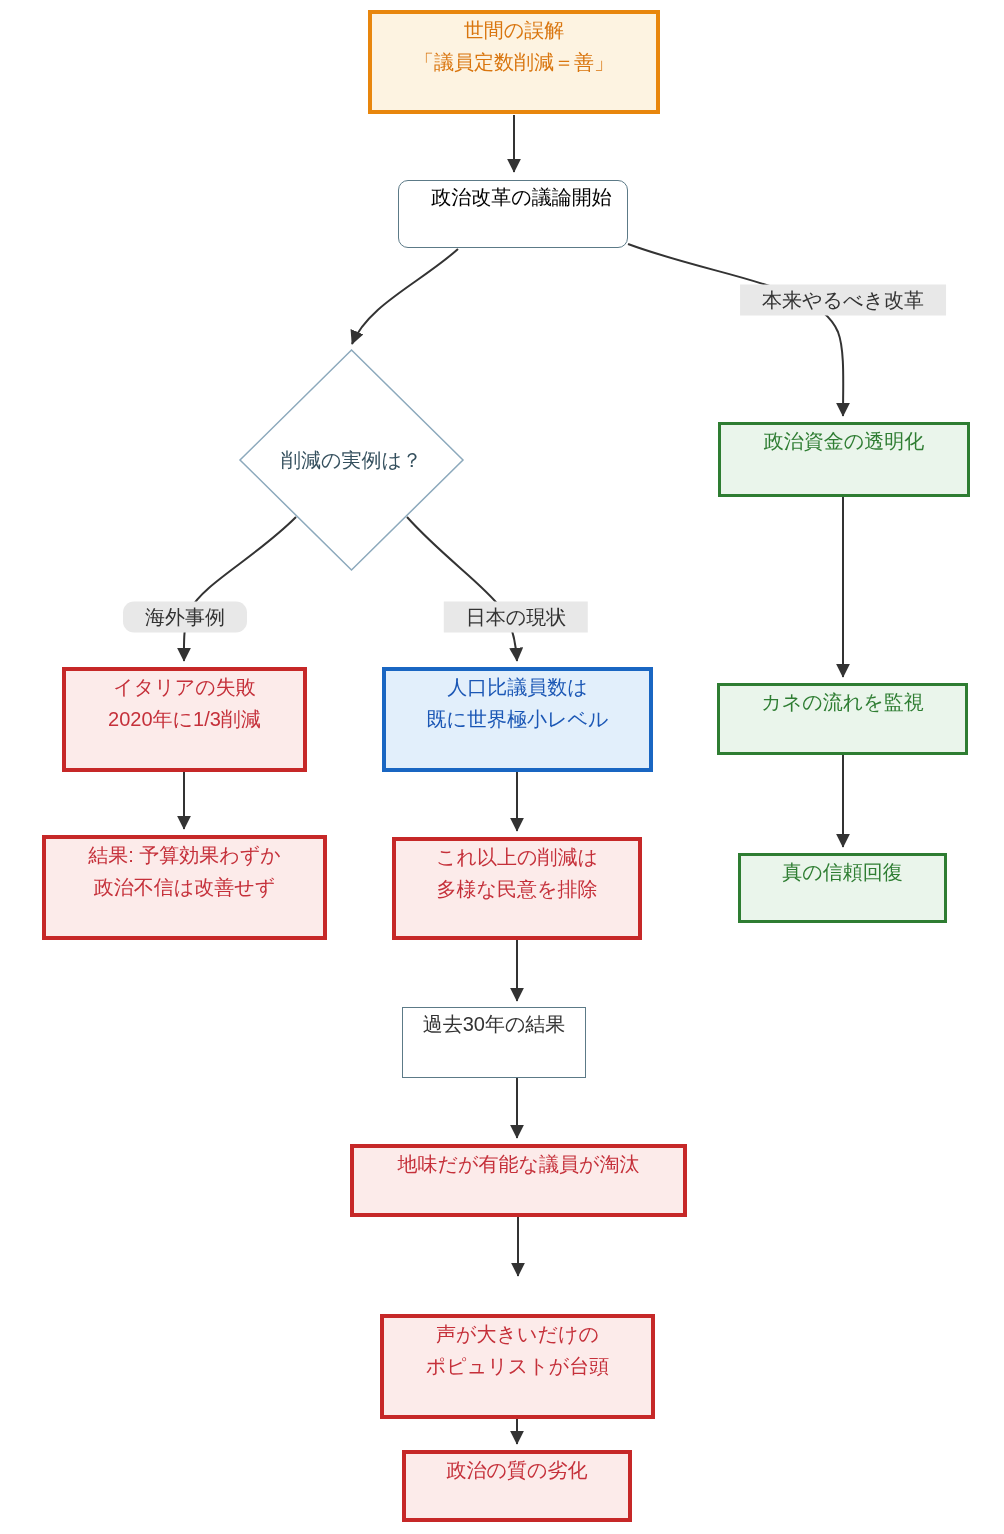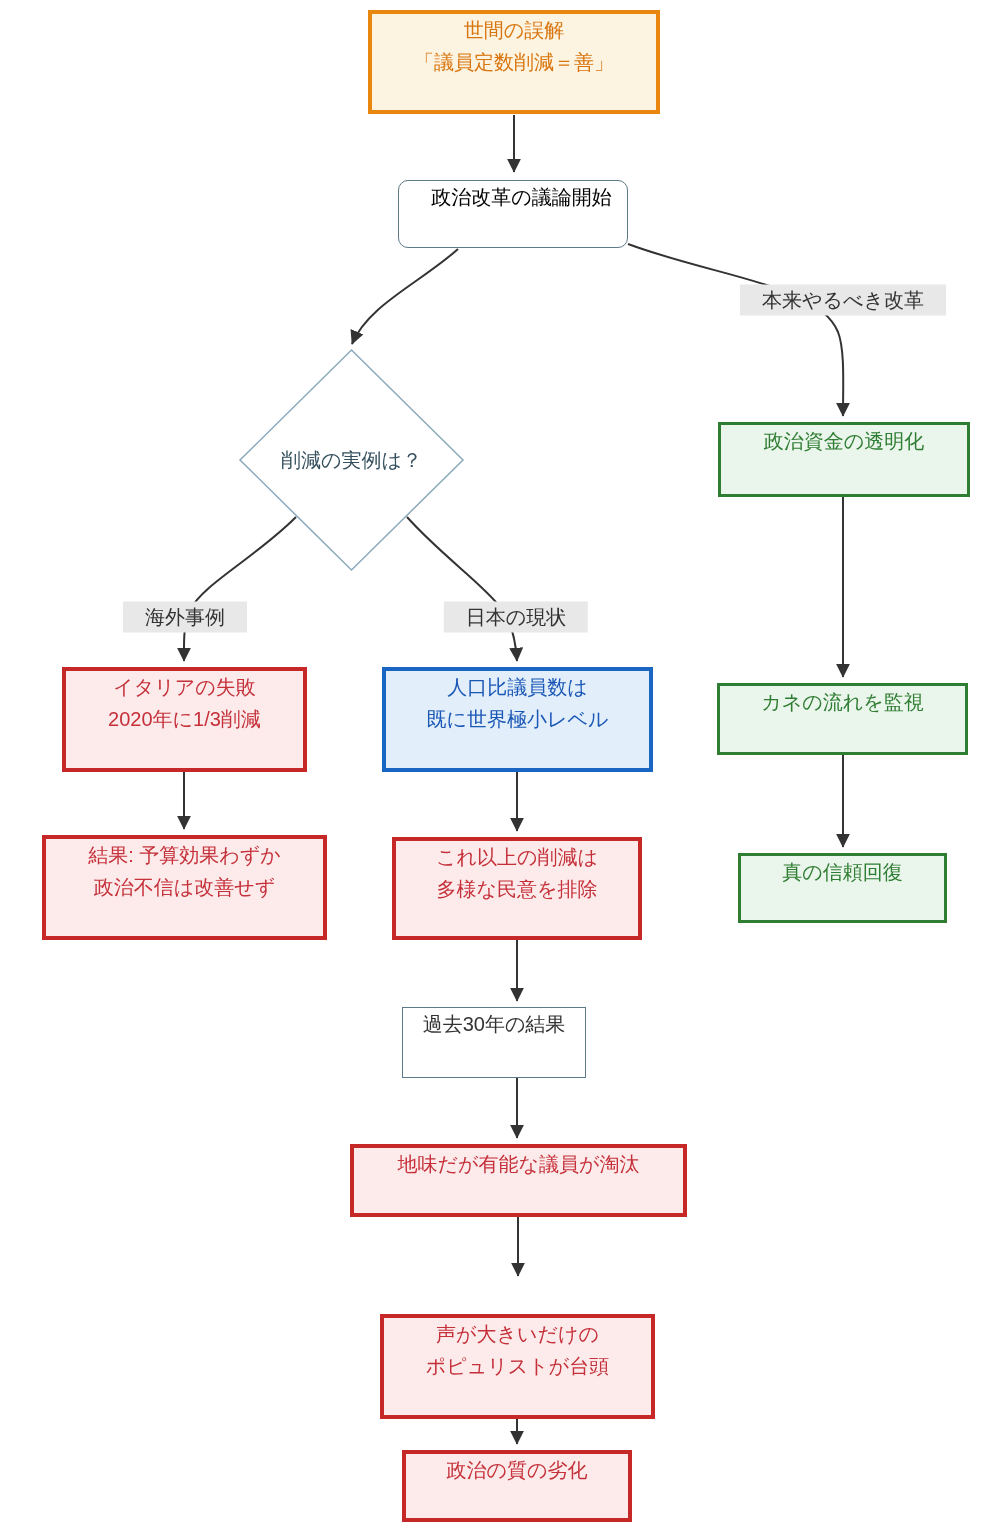--- a/index.html
+++ b/index.html
@@ -79,21 +79,21 @@
     <div class="ln">「議員定数削減＝善」</div>
   </div>
 
   <div class="node plain-round" style="left:398px;top:180px;width:230px;height:68px;">
     <div class="ln">政治改革の議論開始</div>
   </div>
 
   <div class="decision-text" style="left:240px;top:440px;width:223px;height:40px;">削減の実例は？</div>
 
   <div class="edge-label" style="left:843px;top:300px;">本来やるべき改革</div>
-  <div class="edge-label" style="left:185px;top:617px;">海外事例</div>
+  <div class="edge-label" style="left:185px;top:617px;border-radius:11px;">海外事例</div>
   <div class="edge-label" style="left:516px;top:617px;">日本の現状</div>
 
   <div class="node greenbox" style="left:718px;top:422px;width:252px;height:75px;">
     <div class="ln">政治資金の透明化</div>
   </div>
 
   <div class="node redbox" style="left:62px;top:667px;width:245px;height:105px;">
     <div class="ln">イタリアの失敗</div>
     <div class="ln">2020年に1/3削減</div>
   </div>

